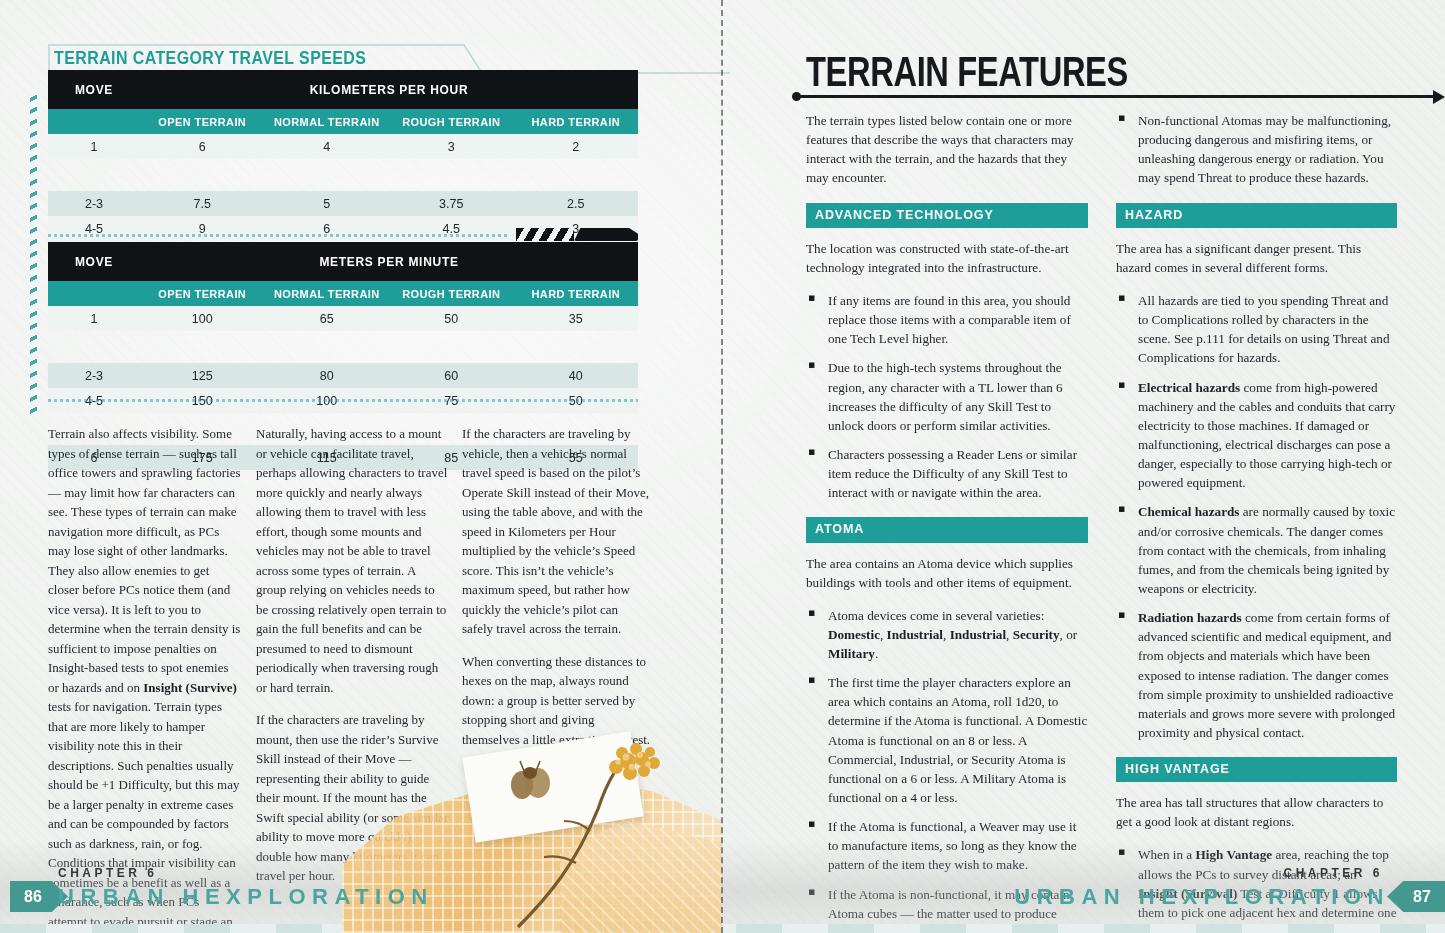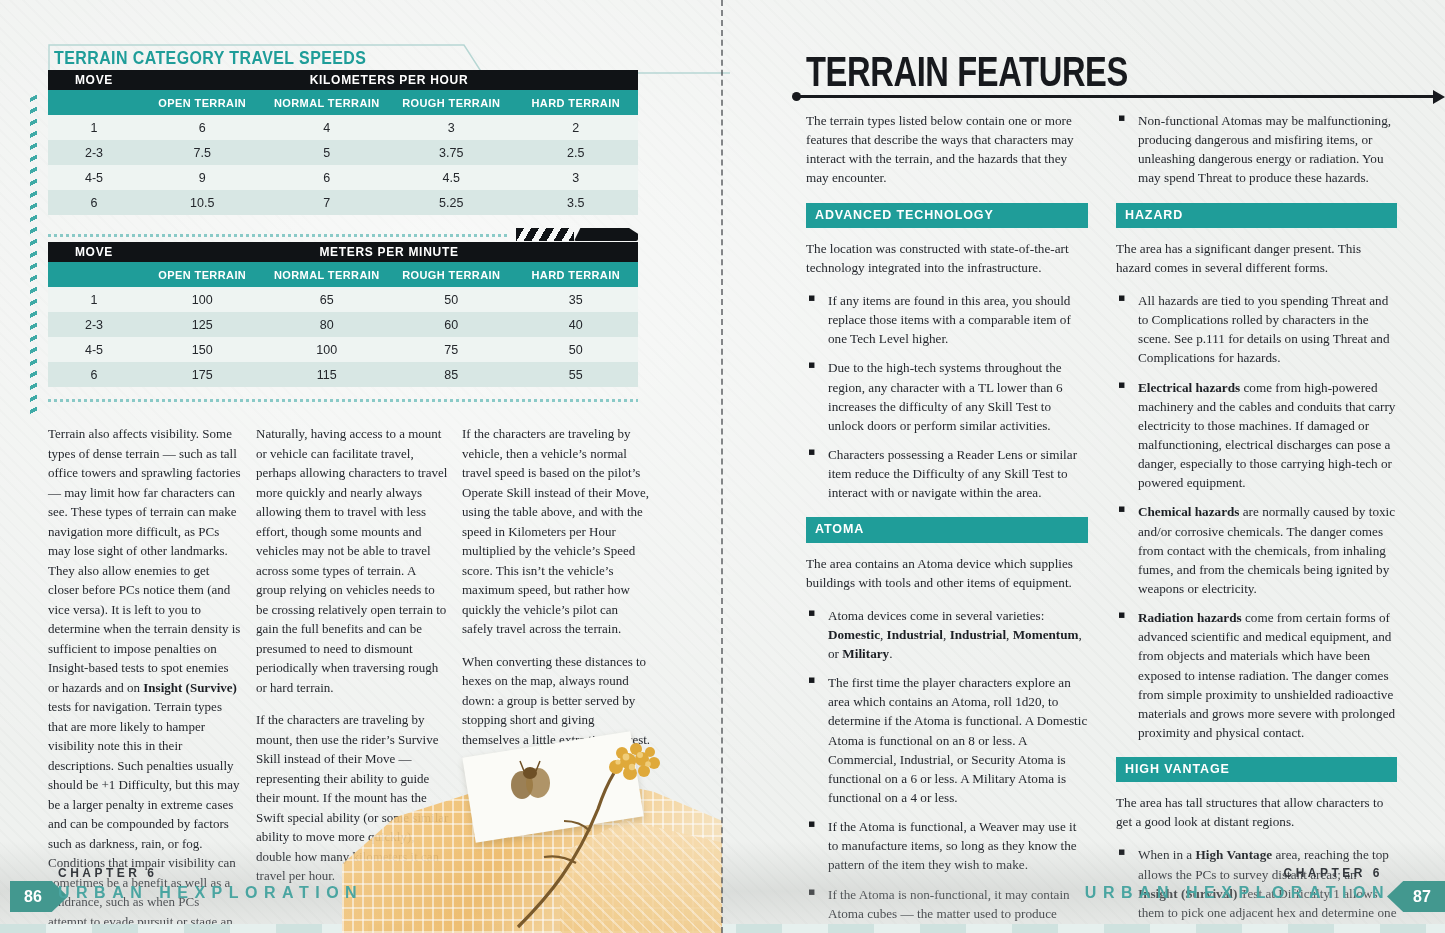--- a/index.html
+++ b/index.html
@@ -23,29 +23,29 @@
   .gutter{left:721px;top:0;height:933px;width:0;border-left:2px dashed rgba(70,74,78,.65);}
   
   .table-title{
     left:54px;top:47px;font-family:"Liberation Sans",sans-serif;font-weight:700;
     font-size:19px;color:var(--teal,#1f9d99);letter-spacing:.5px;white-space:nowrap;
     transform:scaleX(.84);transform-origin:left top;
   }
   .title-frame{left:44px;top:41px;}
   .ttable{left:48px;width:590px;font-family:"Liberation Sans",sans-serif;}
   .t-head{display:grid;grid-template-columns:92px 498px;background:#101316;color:#fff;
-    height:20px;align-items:center;font-weight:700;font-size:12px;letter-spacing:.7px;}
+    height:39px;align-items:center;font-weight:700;font-size:12px;letter-spacing:.7px;}
   .t-head .t-move{text-align:center;}
   .t-head .t-unit{text-align:center;}
   .t-sub{display:grid;grid-template-columns:92px repeat(4,124.5px);background:var(--teal,#1f9d99);
     color:#fff;height:25px;align-items:center;text-align:center;font-weight:700;font-size:11px;letter-spacing:.4px;}
   .t-row{display:grid;grid-template-columns:92px repeat(4,124.5px);height:25px;align-items:center;
     text-align:center;font-size:12.5px;color:#24272c;}
   .t-row.odd{background:var(--row-light,#eef4f2);}
-  .t-row.even{background:var(--row-dark,#d8e7e4);}
+  .t-row.even{background:var(--row-dark,#d8e7e4);margin-top:32px;}
   .dash-line{height:3px;background:repeating-linear-gradient(90deg, rgba(31,157,153,.5) 0 3px, transparent 3px 6px);}
   .edge-dashes{left:30px;top:98px;width:7px;height:318px;transform:skewY(-28deg);transform-origin:left top;
     background:repeating-linear-gradient(to bottom, rgba(31,157,153,.85) 0 4px, transparent 4px 12px);}
   .hazard-wrap{left:516px;top:228px;width:122px;height:13px;display:flex;}
   .hazard-stripes{width:58px;height:100%;
     background:repeating-linear-gradient(120deg,#101316 0 7px,transparent 7px 13px);}
   .hazard-block{width:64px;height:100%;background:#101316;border-radius:2px 6px 2px 2px;
     clip-path:polygon(0 100%,10% 0,86% 0,100% 45%,100% 100%);}
   
   .lcol{top:424px;width:193px;font-size:13px;line-height:1.5;color:#25282e;}
@@ -73,21 +73,21 @@
     background:linear-gradient(to bottom, rgba(186,189,186,0) 0%, rgba(178,182,179,.34) 60%, rgba(196,199,196,.22) 100%);}
   .bottom-strip{left:0;bottom:0;width:1445px;height:9px;
     background:repeating-linear-gradient(90deg,#cfe2df 0 46px,#e6f0ee 46px 92px);}
   .badge{width:58px;height:31px;background:#43988f;color:#fff;display:flex;align-items:center;justify-content:center;
     font-family:"Liberation Sans",sans-serif;font-weight:700;font-size:16px;}
   .badge-left{left:10px;top:881px;clip-path:polygon(0 0,72% 0,100% 50%,72% 100%,0 100%);padding-right:12px;}
   .badge-right{left:1387px;top:881px;clip-path:polygon(28% 0,100% 0,100% 100%,28% 100%,0 50%);padding-left:12px;}
   .chap{font-family:"Liberation Sans",sans-serif;font-weight:700;font-size:12px;letter-spacing:3.5px;color:#33373c;white-space:nowrap;}
   .chap-left{left:58px;top:866px;}
   .chap-right{right:62px;top:866px;text-align:right;}
-  .book{font-family:"Liberation Sans",sans-serif;font-weight:700;font-size:16px;letter-spacing:6.5px;
+  .book{font-family:"Liberation Sans",sans-serif;font-weight:700;font-size:22px;letter-spacing:6.5px;
     color:var(--footer-teal,#4aa5a1);white-space:nowrap;}
   .book-left{left:58px;top:884px;}
   .book-right{right:55px;top:884px;text-align:right;}
   
   .circuit{left:342px;top:752px;width:380px;height:181px;
     clip-path:polygon(0 62%,14% 36%,38% 20%,60% 12%,82% 22%,100% 38%,100% 100%,0 100%);
     background:
       repeating-linear-gradient(90deg, rgba(255,255,255,.55) 0 2px, transparent 2px 10px),
       repeating-linear-gradient(0deg, rgba(255,255,255,.5) 0 2px, transparent 2px 12px),
       linear-gradient(120deg,#f5cd8a 0%,#efba66 45%,#f6dcae 80%,#f3e3c6 100%);
@@ -228,21 +228,21 @@
     <p>The location was constructed with state-of-the-art technology integrated into the infrastructure.</p>
     <ul class="bullets">
       <li>If any items are found in this area, you should replace those items with a comparable item of one Tech Level higher.</li>
       <li>Due to the high-tech systems throughout the region, any character with a TL lower than 6 increases the difficulty of any Skill Test to unlock doors or perform similar activities.</li>
       <li>Characters possessing a Reader Lens or similar item reduce the Difficulty of any Skill Test to interact with or navigate within the area.</li>
     </ul>
 
     <div class="banner">ATOMA</div>
     <p>The area contains an Atoma device which supplies buildings with tools and other items of equipment.</p>
     <ul class="bullets">
-      <li>Atoma devices come in several varieties: <strong>Domestic</strong>, <strong>Industrial</strong>, <strong>Industrial</strong>, <strong>Momentum</strong>, or <strong>Military</strong>.</li>
+      <li>Atoma devices come in several varieties: <strong>Domestic</strong>, <strong>Industrial</strong>, <strong>Industrial</strong>, <strong>Security</strong>, or <strong>Military</strong>.</li>
       <li>The first time the player characters explore an area which contains an Atoma, roll 1d20, to determine if the Atoma is functional. A Domestic Atoma is functional on an 8 or less. A Commercial, Industrial, or Security Atoma is functional on a 6 or less. A Military Atoma is functional on a 4 or less.</li>
       <li>If the Atoma is functional, a Weaver may use it to manufacture items, so long as they know the pattern of the item they wish to make.</li>
       <li>If the Atoma is non-functional, it may contain Atoma cubes — the matter used to produce items with an Atoma. Salvaging Atoma cubes is a  Test at Difficulty 3, retrieving one cube (worth 4 coin to a Weaver), +1 per Momentum spent.</li>
     </ul>
   </div>
 
   <div class="abs rcol rcol-b">
     <ul class="bullets flush">
       <li>Non-functional Atomas may be malfunctioning, producing dangerous and misfiring items, or unleashing dangerous energy or radiation. You may spend Threat to produce these hazards.</li>
     </ul>

